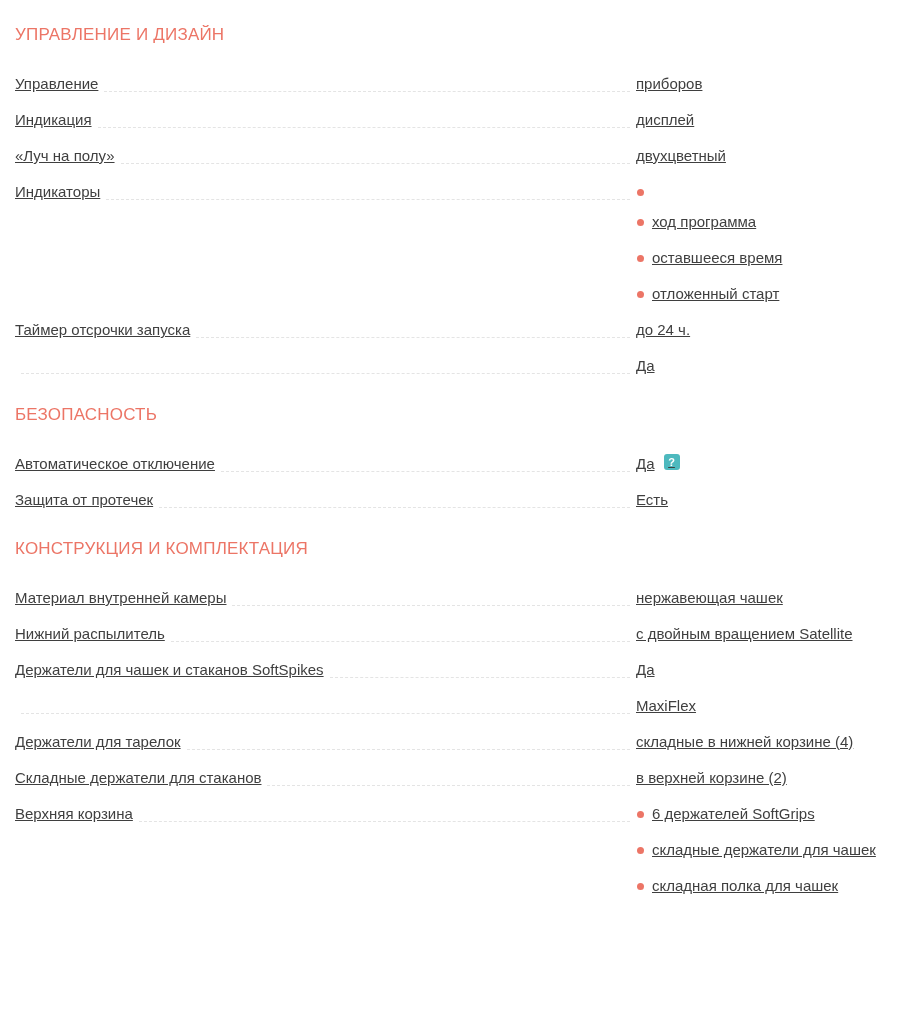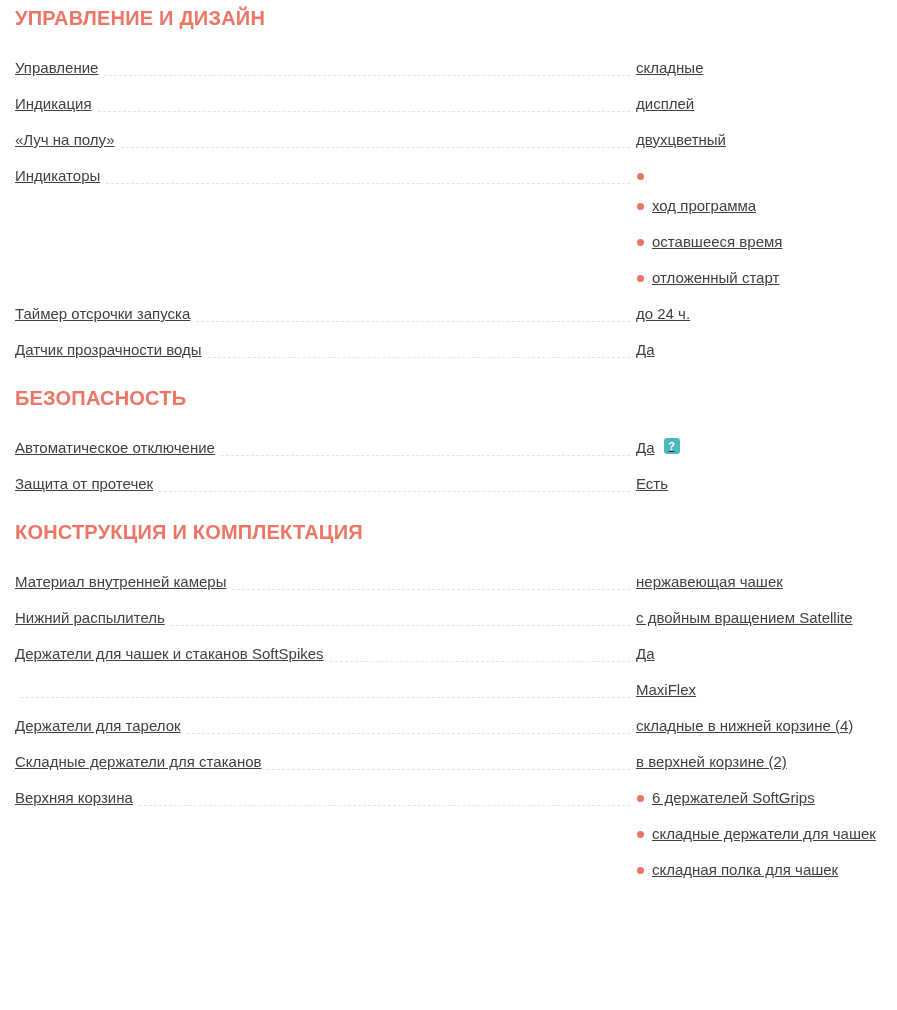--- a/index.html
+++ b/index.html
@@ -15,24 +15,24 @@
     color: var(--text, #3f3f3f);
     overflow: hidden;
   }
   .page {
     padding: 8px 11px 0 15px;
     box-sizing: border-box;
   }
   .section { margin: 0; }
   .section ~ .section { margin-top: 28px; }
   .section-heading {
-    font-size: 20px;
-    font-weight: 700;
+    font-size: 17px;
+    font-weight: 400;
     color: var(--accent, #ec7566);
-    margin: 0 0 29px 0;
+    margin: 16px 0 29px 0;
     line-height: 21px;
     letter-spacing: 0.2px;
   }
   .spec-row {
     display: flex;
     align-items: flex-start;
     margin-bottom: 16px;
     line-height: 20px;
     text-decoration: underline;
   }
@@ -86,21 +86,21 @@
 <div class="page">
 
   <div class="section">
     <h2 class="section-heading">УПРАВЛЕНИЕ И ДИЗАЙН</h2>
 
     <div class="spec-row">
       <span class="spec-label">Управление</span>
       <span class="dotted-leader"></span>
       <div class="spec-value">
         <div class="value-item">
-            <span>складные</span>
+            <span>приборов</span>
           </div>
       </div>
     </div>
 
     <div class="spec-row">
       <span class="spec-label">Индикация</span>
       <span class="dotted-leader"></span>
       <div class="spec-value">
         <div class="value-item">
             <span>дисплей</span>
@@ -144,21 +144,20 @@
       <span class="spec-label">Таймер отсрочки запуска</span>
       <span class="dotted-leader"></span>
       <div class="spec-value">
         <div class="value-item">
             <span>до 24 ч.</span>
           </div>
       </div>
     </div>
 
     <div class="spec-row">
-      <span class="spec-label">Датчик прозрачности воды</span>
       <span class="dotted-leader"></span>
       <div class="spec-value">
         <div class="value-item">
             <span>Да</span>
           </div>
       </div>
     </div>
   </div>
 
   <div class="section">

